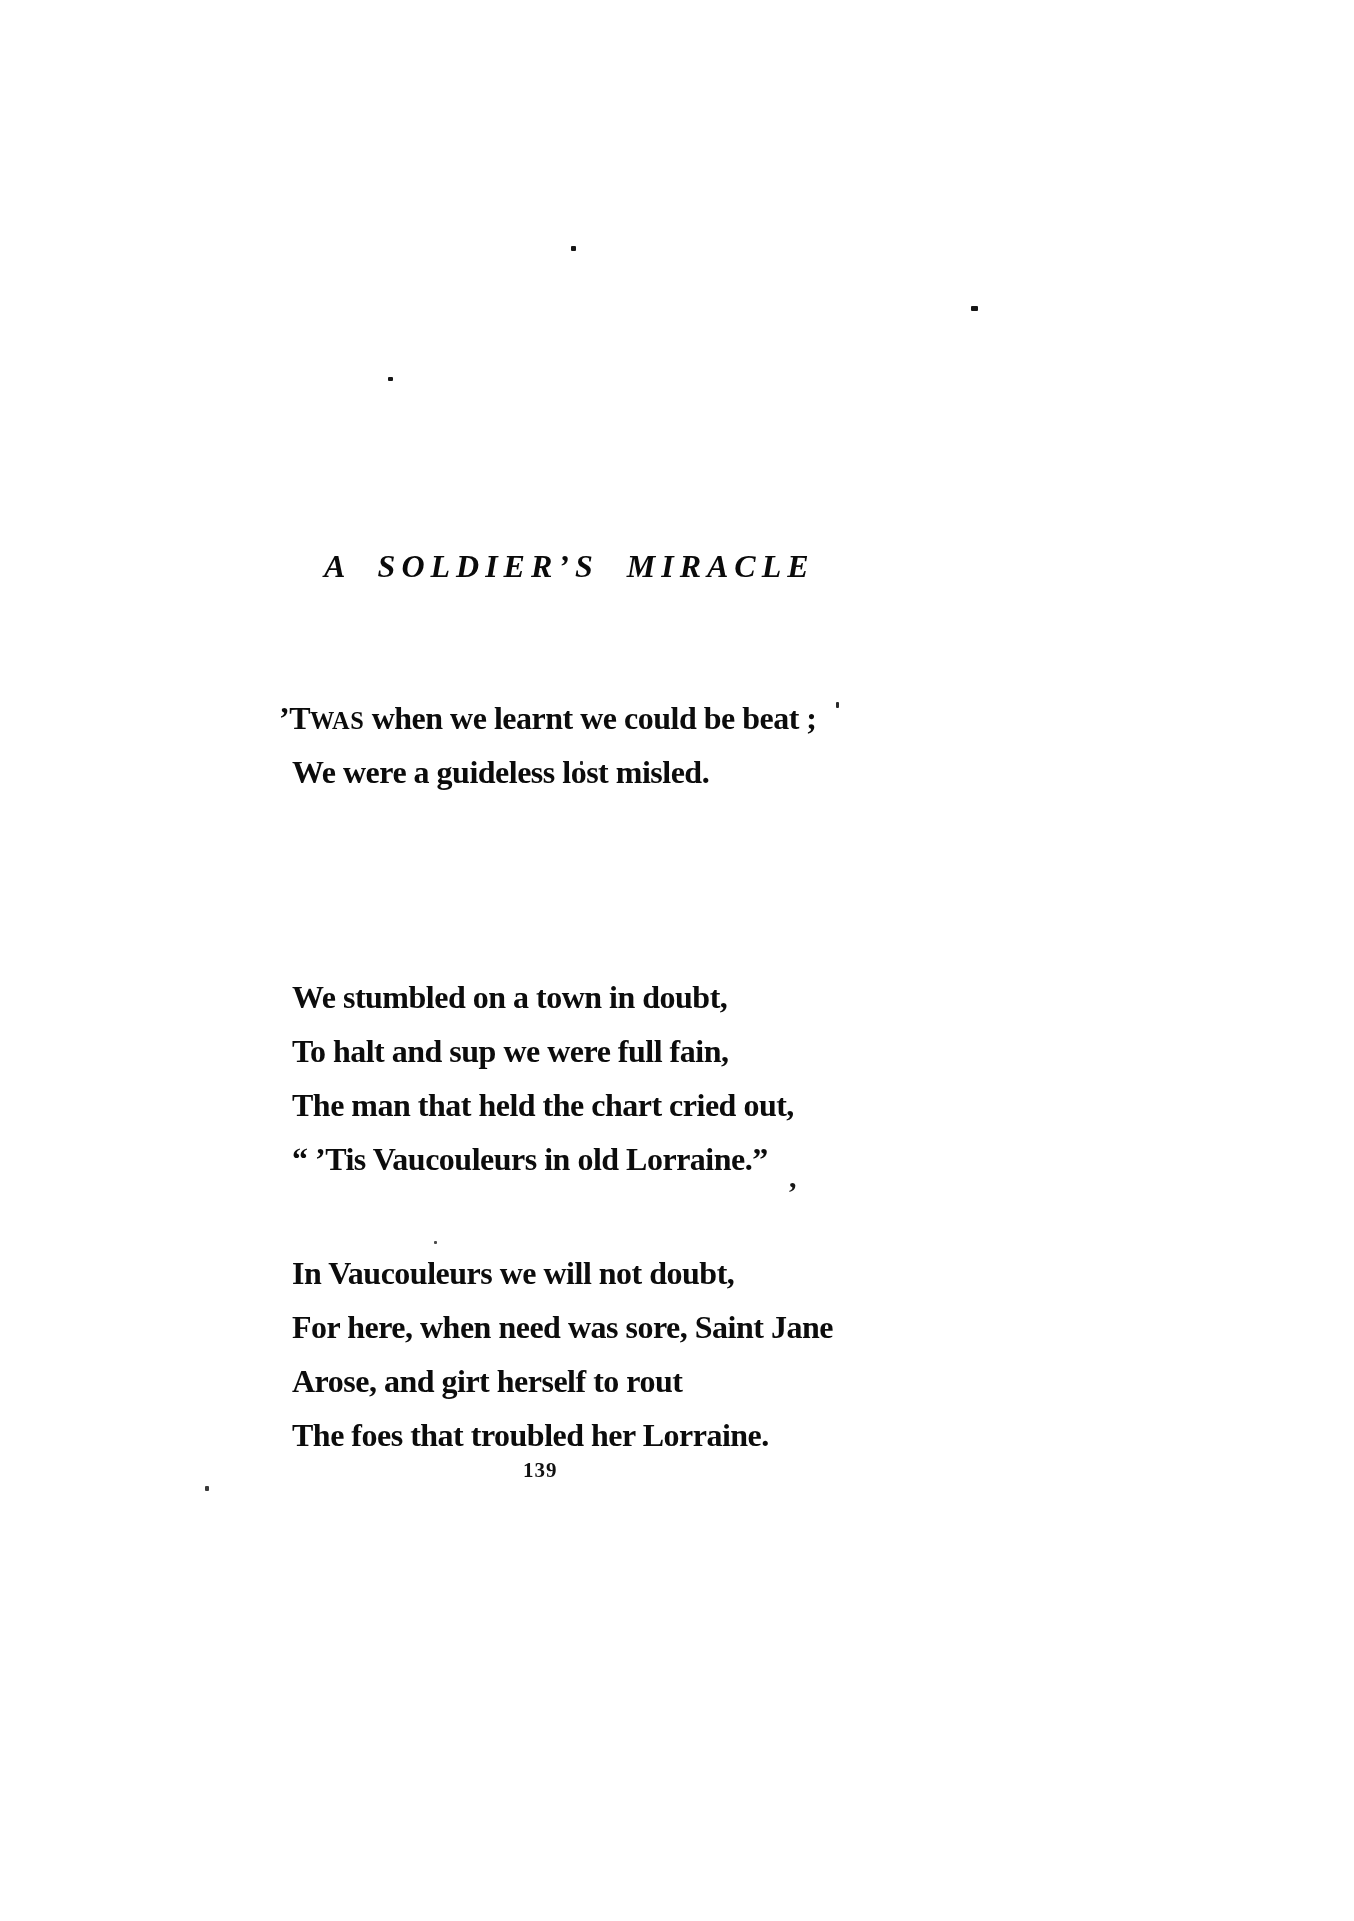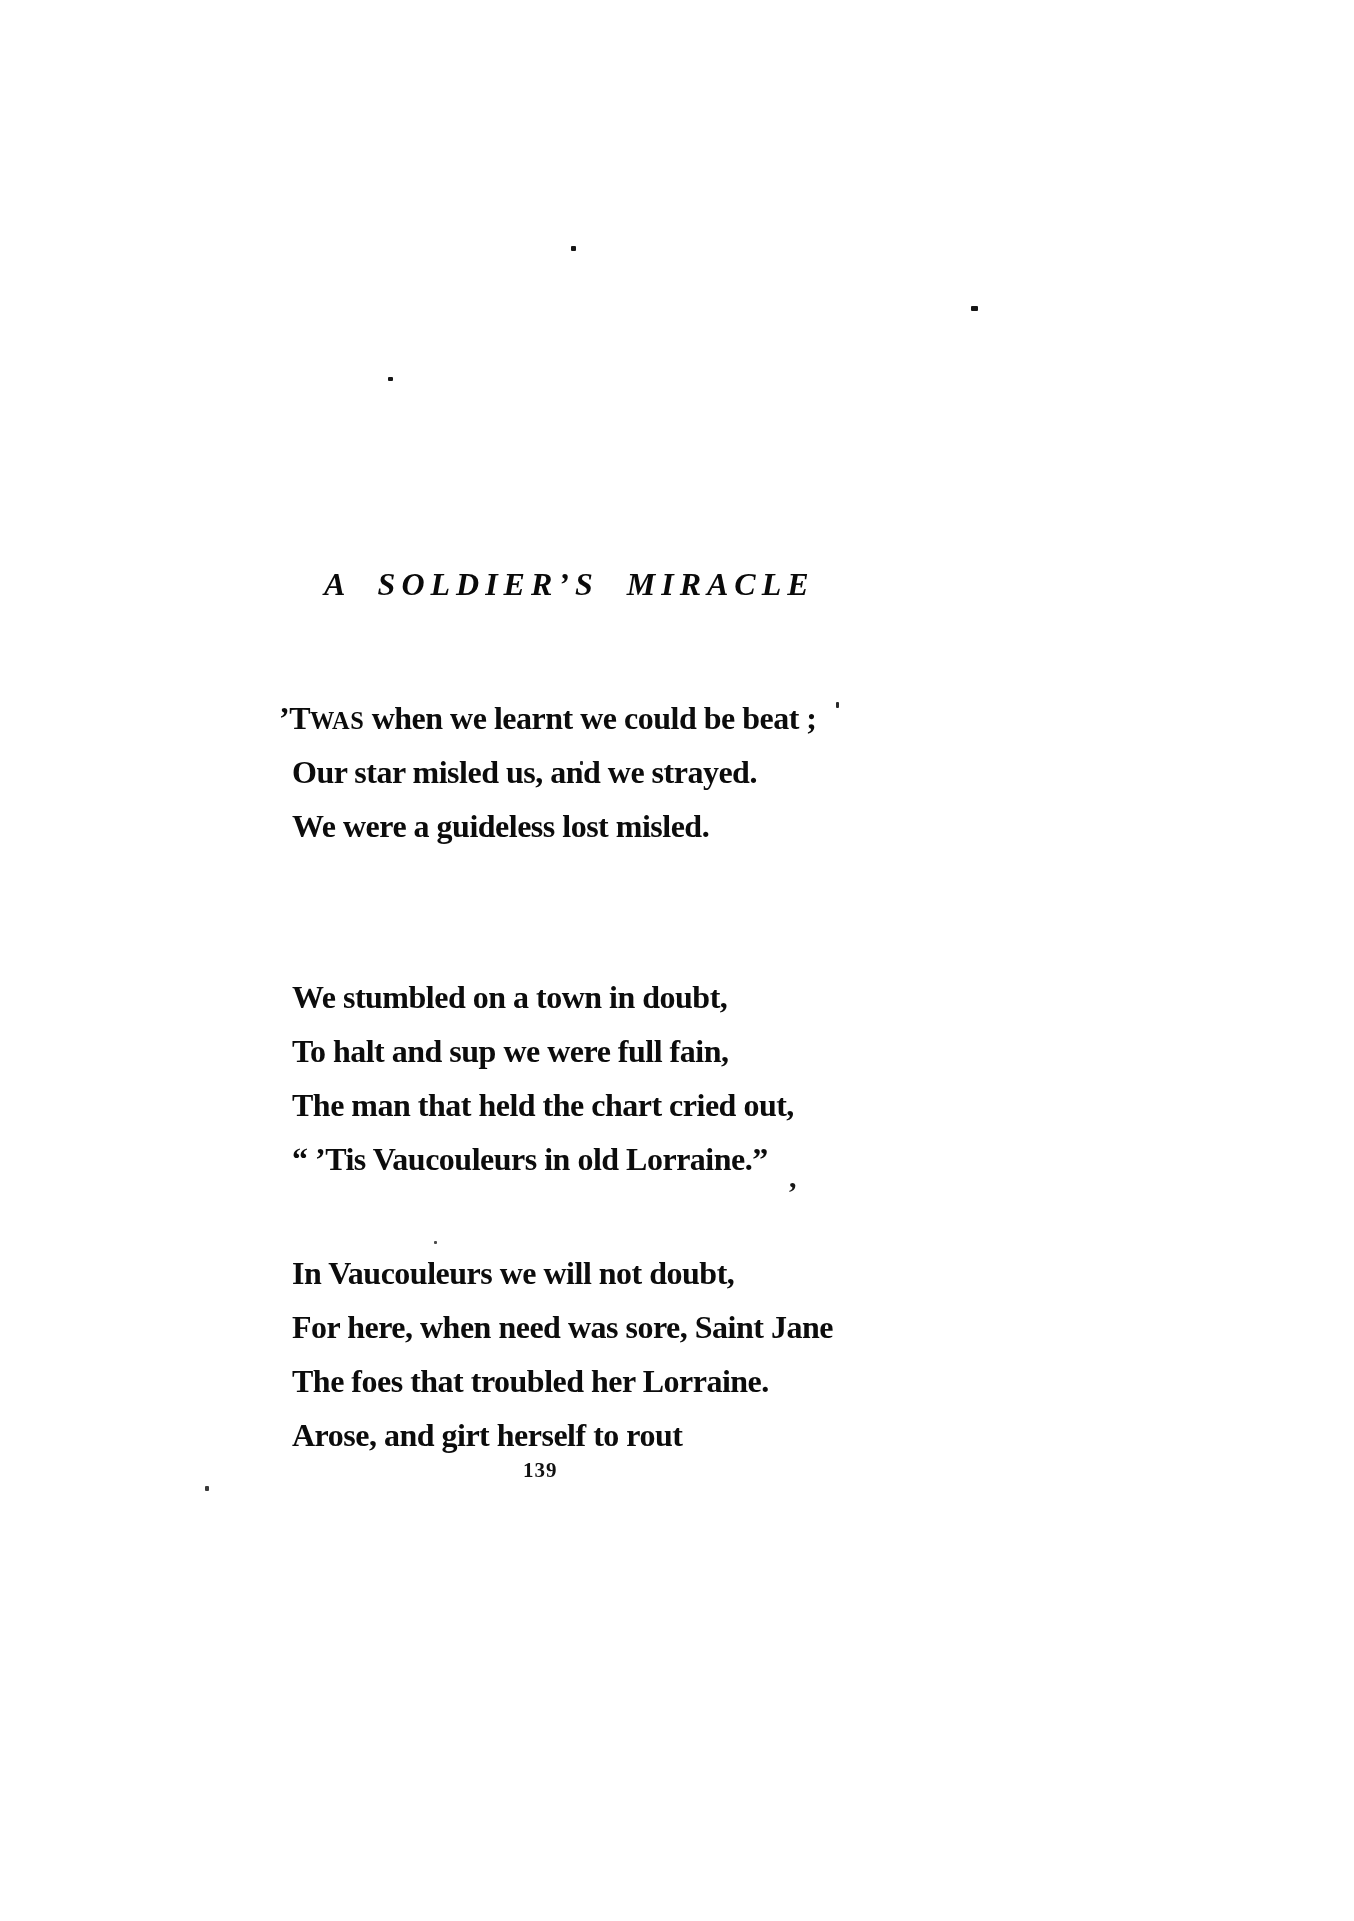--- a/index.html
+++ b/index.html
@@ -12,21 +12,21 @@
     width: 1354px;
     height: 1921px;
     background: #ffffff;
     overflow: hidden;
     font-family: "Liberation Serif", serif;
     color: #0b0b0b;
   }
   .title {
     position: absolute;
     left: 324px;
-    top: 566px;
+    top: 548px;
     font-style: italic;
     font-weight: bold;
     font-size: 32px;
     letter-spacing: 6px;
     word-spacing: 14px;
     white-space: nowrap;
     color: #0a0a0a;
   }
   .stanza {
     position: absolute;
@@ -79,36 +79,35 @@
 </style>
 </head>
 <body>
 
 <div class="page">
 
   <div class="title">A SOLDIER’S MIRACLE</div>
 
   <div class="stanza stanza-1">
     <div class="poem-line first-line"><span>’T</span><span class="small-caps">WAS</span><span> when we learnt we could be beat ;</span></div>
-    <div class="poem-line">Our star misled us, and we strayed.</div>
     <div class="poem-line">We were a guideless lost misled.</div>
   </div>
 
   <div class="stanza stanza-2">
     <div class="poem-line">We stumbled on a town in doubt,</div>
     <div class="poem-line">To halt and sup we were full fain,</div>
     <div class="poem-line">The man that held the chart cried out,</div>
     <div class="poem-line">“ ’Tis Vaucouleurs in old Lorraine.”</div>
   </div>
 
   <div class="stanza stanza-3">
     <div class="poem-line">In Vaucouleurs we will not doubt,</div>
     <div class="poem-line">For here, when need was sore, Saint Jane</div>
+    <div class="poem-line">Arose, and girt herself to rout</div>
     <div class="poem-line">The foes that troubled her Lorraine.</div>
-    <div class="poem-line">Arose, and girt herself to rout</div>
   </div>
 
   <div class="page-number">139</div>
 
   <div class="stray-comma">,</div>
 
   <div class="speck speck-1"></div>
   <div class="speck speck-2"></div>
   <div class="speck speck-3"></div>
   <div class="speck speck-4"></div>

